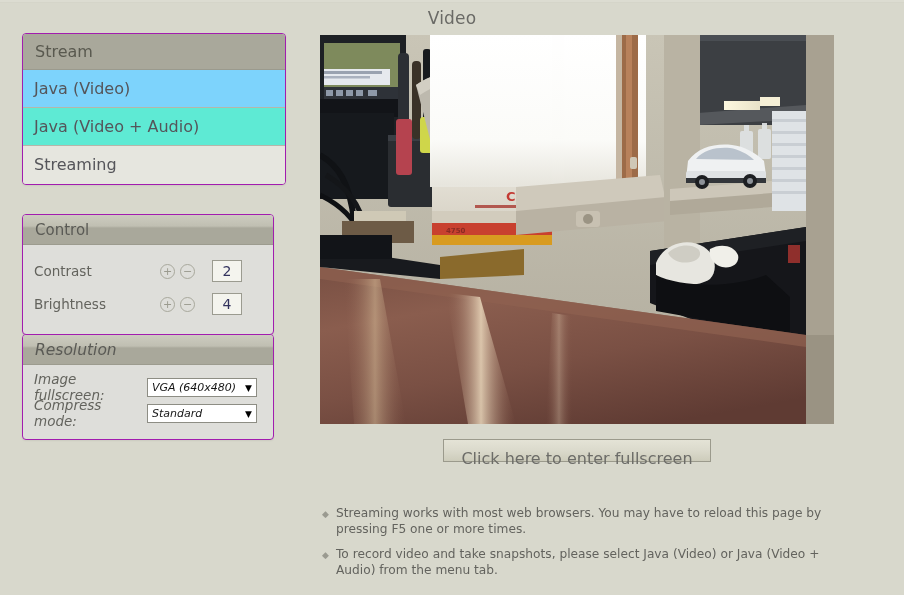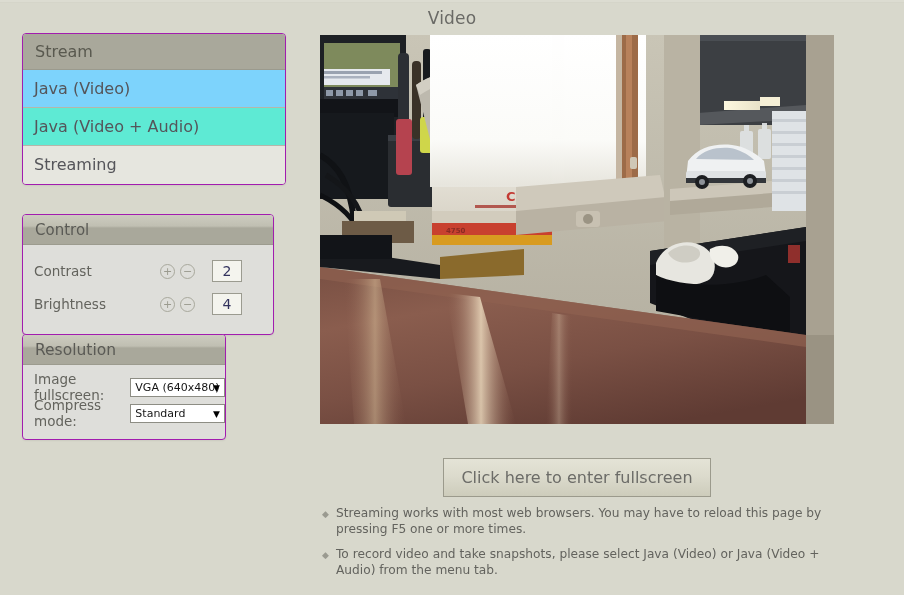--- a/index.html
+++ b/index.html
@@ -100,21 +100,21 @@
     background: #f4f4ee;
     border: 1px solid #9b9b90;
     font-size: 14px;
     color: #33335e;
     text-align: center;
     line-height: 20px;
     cursor: text;
   }
 
   
-  #resolution-panel { left: 22px; top: 334px; width: 204px; }
+  #resolution-panel { left: 22px; top: 334px; width: 252px; font-style: italic; }
   #resolution-panel .panel-head { font-size: 15.5px; }
   #resolution-panel .panel-body { padding: 8px 0 12px 0; }
   .res-row {
     display: flex; align-items: center;
     height: 24px; margin: 2px 0;
     padding-left: 11px;
   }
   .res-label { font-size: 13.5px; color: #63635d; width: 113px; }
   .select-box {
     position: relative;
@@ -142,29 +142,28 @@
     width: 514px; height: 389px;
     overflow: hidden;
     background: #2a2119;
   }
   #video-frame svg { display: block; }
 
   
   #fullscreen-button {
     position: absolute;
     left: 443px; top: 439px;
-    width: 268px; height: 39px;
+    width: 268px; height: 23px;
     border: 1px solid #9b9a8c;
     background: linear-gradient(to bottom, #e4e3d6 0%, #dcdbcd 45%, #cdccbb 100%);
     color: #6c6c68;
     font-size: 16px;
     line-height: 37px;
     text-align: center;
     cursor: pointer;
-    margin-top: 19px;
   }
 
   
   #notes {
     position: absolute;
     left: 322px; top: 506px;
     width: 500px;
   }
   .note-item {
     display: flex;

